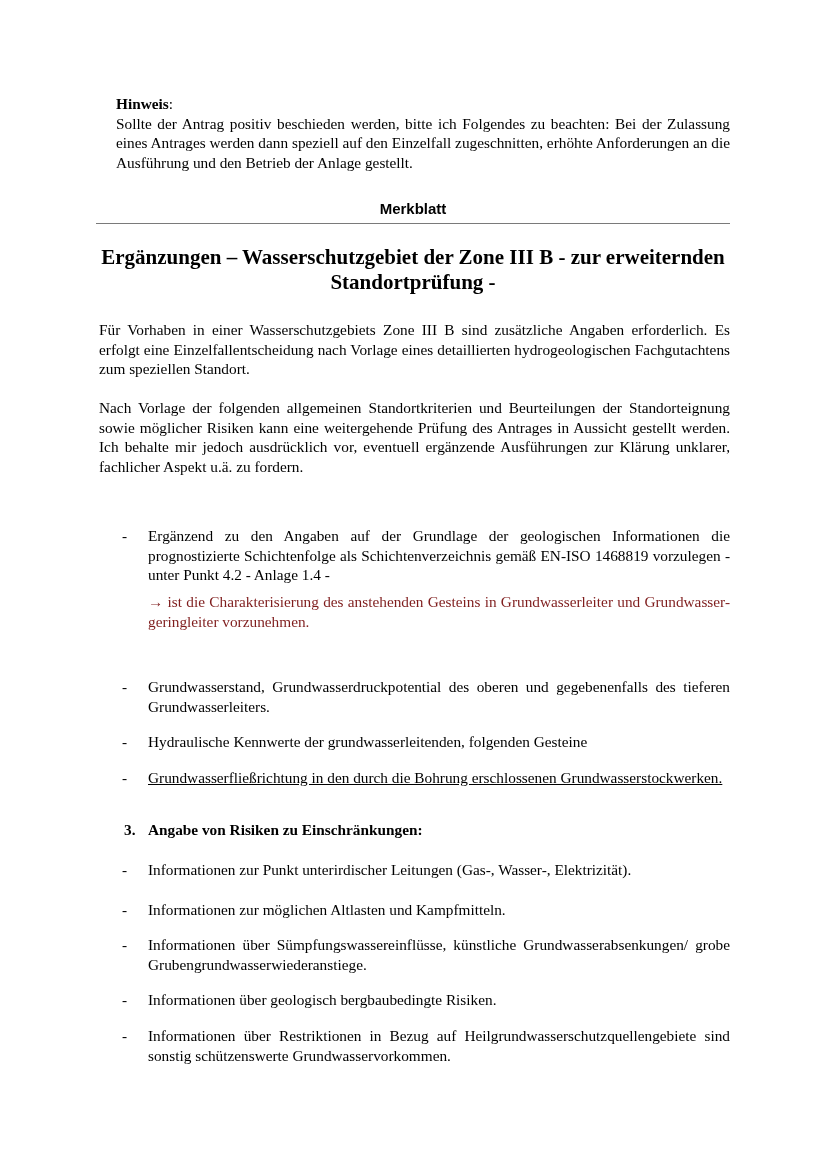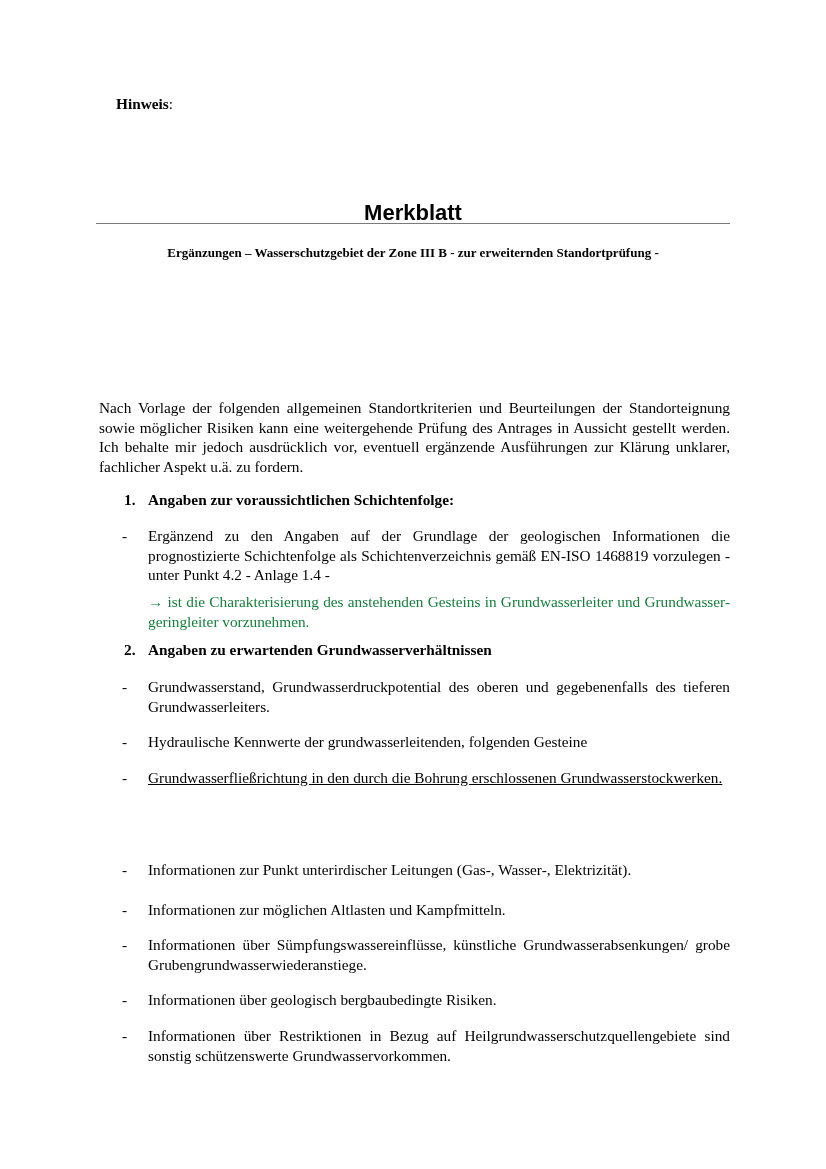--- a/index.html
+++ b/index.html
@@ -4,74 +4,73 @@
 <style>
   html, body { margin: 0; padding: 0; background: #ffffff; }
   body { width: 826px; height: 1169px; position: relative; overflow: hidden;
          font-family: "Liberation Serif", serif; color: #000; font-size: 15.3px; }
   .page { position: absolute; left: 0; top: 0; width: 826px; height: 1169px; }
   .abs { position: absolute; }
   .just { text-align: justify; text-align-last: left; line-height: 19.6px; }
   .hinweis { left: 116px; top: 94px; width: 614px; }
   .hinweis-title { font-weight: bold; }
   .title { left: 96px; top: 200px; width: 634px; text-align: center;
-           font-family: "Liberation Sans", sans-serif; font-weight: bold; font-size: 22px; }
+           font-family: "Liberation Sans", sans-serif; font-weight: bold; font-size: 15px; }
   .rule { left: 96px; top: 223px; width: 634px; height: 0; border-top: 1.5px solid #7a7a7a; }
-  .subtitle { left: 96px; top: 245px; width: 634px; text-align: center; font-weight: bold; font-size: 13px; }
+  .subtitle { left: 96px; top: 245px; width: 634px; text-align: center; font-weight: bold; font-size: 21px; }
   .para { left: 99px; width: 631px; }
   .heading { left: 124px; font-weight: bold; }
   .heading .num { display: inline-block; width: 24px; }
   .item { left: 122px; width: 608px; }
   .item .dash { position: absolute; left: 0; top: 0; }
   .item .txt { position: absolute; left: 26px; width: 582px; }
-  .red { color: #15803d; left: 148px; width: 582px; }
+  .red { color: #7f1d1d; left: 148px; width: 582px; }
 </style>
 </head>
 <body>
 
 <div class="page">
 
   <div class="abs hinweis just">
     <div><span class="hinweis-title">Hinweis</span><span>:</span></div>
+    <div>Sollte der Antrag positiv beschieden werden, bitte ich Folgendes zu beachten: Bei der Zulassung eines Antrages werden dann speziell auf den Einzelfall zugeschnitten, erhöhte Anforderungen an die Ausführung und den Betrieb der Anlage gestellt.</div>
   </div>
 
   <div class="abs title">Merkblatt</div>
   <div class="abs rule"></div>
   <div class="abs subtitle">Ergänzungen – Wasserschutzgebiet der Zone III B - zur erweiternden Standortprüfung -</div>
 
+  <div class="abs para just" style="top:320px;">Für Vorhaben in einer Wasserschutzgebiets Zone III B sind zusätzliche Angaben erforderlich. Es erfolgt eine Einzelfallentscheidung nach Vorlage eines detaillierten hydrogeologischen Fachgutachtens zum speziellen Standort.</div>
   <div class="abs para just" style="top:398px;">Nach Vorlage der folgenden allgemeinen Standortkriterien und Beurteilungen der Standorteignung sowie möglicher Risiken kann eine weitergehende Prüfung des Antrages in Aussicht gestellt werden. Ich behalte mir jedoch ausdrücklich vor, eventuell ergänzende Ausführungen zur Klärung unklarer, fachlicher Aspekt u.ä. zu fordern.</div>
 
-  <div class="abs heading" style="top:491px;">
-    <span class="num">1.</span><span>Angaben zur voraussichtlichen Schichtenfolge:</span>
-  </div>
   <div class="abs item just" style="top:526px;">
     <span class="dash">-</span>
     <span class="txt">Ergänzend zu den Angaben auf der Grundlage der geologischen Informationen die prognostizierte Schichtenfolge als Schichtenverzeichnis gemäß EN-ISO 1468819 vorzulegen - unter Punkt 4.2 - Anlage 1.4 -</span>
   </div>
   <div class="abs red just" style="top:592px;">
     <span>→</span>
     <span>ist die Charakterisierung des anstehenden Gesteins in Grundwasserleiter und Grundwasser-geringleiter vorzunehmen.</span>
   </div>
 
-  <div class="abs heading" style="top:641px;">
-    <span class="num">2.</span><span>Angaben zu erwartenden Grundwasserverhältnissen</span>
-  </div>
   <div class="abs item just" style="top:677px;">
     <span class="dash">-</span>
     <span class="txt">Grundwasserstand, Grundwasserdruckpotential des oberen und gegebenenfalls des tieferen Grundwasserleiters.</span>
   </div>
   <div class="abs item just" style="top:732px;">
     <span class="dash">-</span>
     <span class="txt">Hydraulische Kennwerte der grundwasserleitenden, folgenden Gesteine</span>
   </div>
   <div class="abs item" style="top:768px; line-height:19.6px;">
     <span class="dash">-</span>
     <span class="txt" style="text-align:justify; text-align-last:left;text-decoration:underline;">Grundwasserfließrichtung in den durch die Bohrung erschlossenen Grundwasserstockwerken.</span>
   </div>
 
+  <div class="abs heading" style="top:821px;">
+    <span class="num">3.</span><span>Angabe von Risiken zu Einschränkungen:</span>
+  </div>
   <div class="abs item just" style="top:860px;">
     <span class="dash">-</span>
     <span class="txt">Informationen zur Punkt unterirdischer Leitungen (Gas-, Wasser-, Elektrizität).</span>
   </div>
   <div class="abs item just" style="top:900px;">
     <span class="dash">-</span>
     <span class="txt">Informationen zur möglichen Altlasten und Kampfmitteln.</span>
   </div>
   <div class="abs item just" style="top:935px;">
     <span class="dash">-</span>

